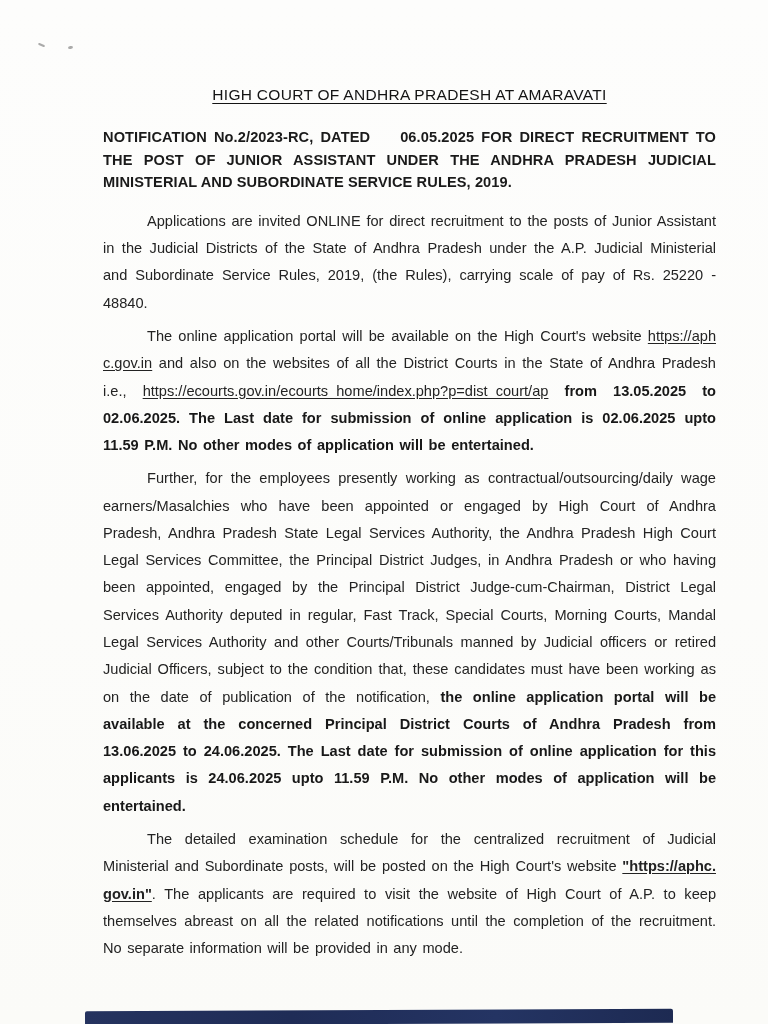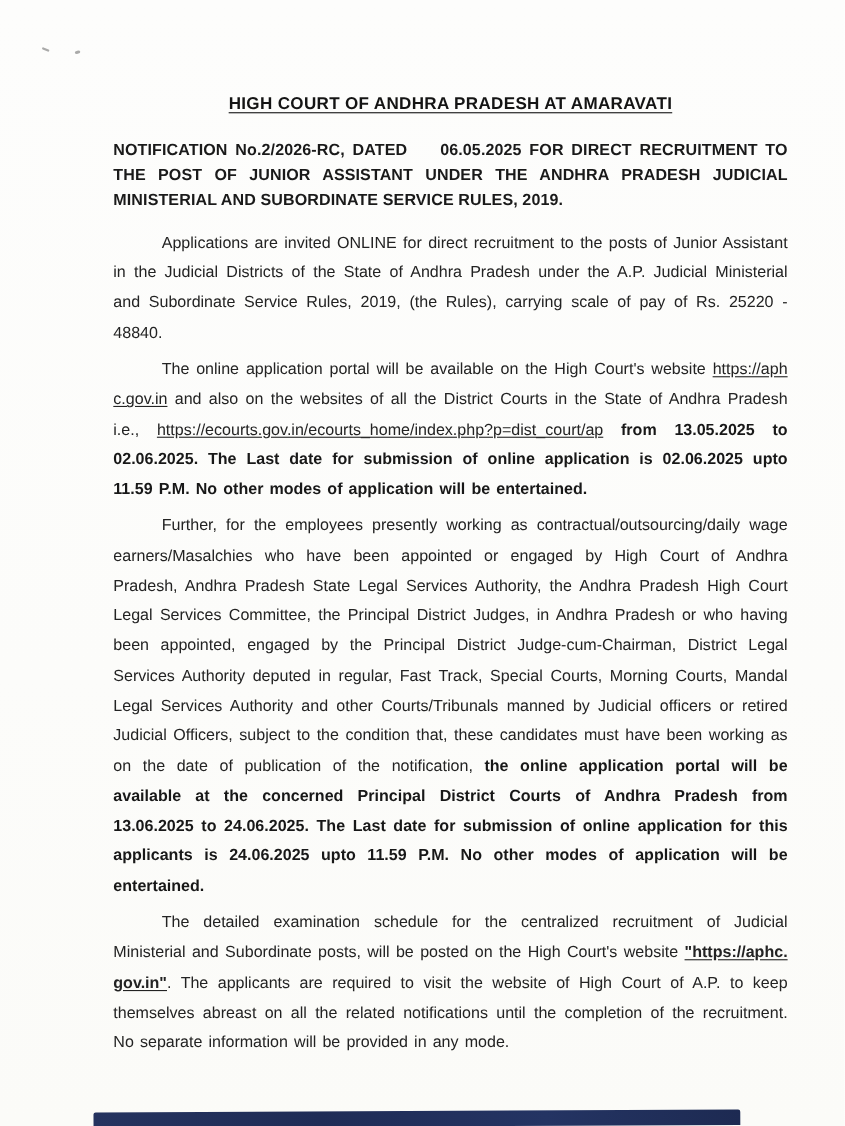--- a/index.html
+++ b/index.html
@@ -18,21 +18,21 @@
   }
   .content {
     position: absolute;
     left: 103px;
     top: 86px;
     width: 613px;
   }
   .doc-title {
     text-align: center;
     font-size: 15.5px;
-    font-weight: 700;
+    font-weight: 400;
     letter-spacing: 0.3px;
     color: #141414;
     text-decoration: underline;
     text-underline-offset: 3px;
     margin-bottom: 22px;
     white-space: nowrap;
   }
   .notif-heading {
     font-weight: 700;
     font-size: 14.6px;
@@ -87,21 +87,21 @@
 
 <div class="page">
 
   <div class="artifact mark1"></div>
   <div class="artifact mark2"></div>
 
   <div class="content">
 
     <h1 class="doc-title">HIGH COURT OF ANDHRA PRADESH AT AMARAVATI</h1>
 
-    <p class="notif-heading"><span>NOTIFICATION No.2/2026-RC, DATED</span><span class="gap"></span><span>06.05.2025 FOR DIRECT RECRUITMENT TO THE POST OF JUNIOR ASSISTANT UNDER THE ANDHRA PRADESH JUDICIAL MINISTERIAL AND SUBORDINATE SERVICE RULES, 2019.</span></p>
+    <p class="notif-heading"><span>NOTIFICATION No.2/2023-RC, DATED</span><span class="gap"></span><span>06.05.2025 FOR DIRECT RECRUITMENT TO THE POST OF JUNIOR ASSISTANT UNDER THE ANDHRA PRADESH JUDICIAL MINISTERIAL AND SUBORDINATE SERVICE RULES, 2019.</span></p>
 
     <p class="para"><span>Applications are invited ONLINE for direct recruitment to the posts of Junior Assistant in the Judicial Districts of the State of Andhra Pradesh under the A.P. Judicial Ministerial and Subordinate Service Rules, 2019, (the Rules), carrying scale of pay of Rs. 25220 - 48840.</span></p>
 
     <p class="para"><span>The online application portal will be available on the High Court's website </span><span class="link">https://aphc.gov.in</span><span> and also on the websites of all the District Courts in the State of Andhra Pradesh i.e., </span><span class="link">https://ecourts.gov.in/ecourts_home/index.php?p=dist_court/ap</span><span class="bold"> from 13.05.2025 to 02.06.2025. The Last date for submission of online application is 02.06.2025 upto 11.59 P.M. No other modes of application will be entertained.</span></p>
 
     <p class="para"><span>Further, for the employees presently working as contractual/outsourcing/daily wage earners/Masalchies who have been appointed or engaged by High Court of Andhra Pradesh, Andhra Pradesh State Legal Services Authority, the Andhra Pradesh High Court Legal Services Committee, the Principal District Judges, in Andhra Pradesh or who having been appointed, engaged by the Principal District Judge-cum-Chairman, District Legal Services Authority deputed in regular, Fast Track, Special Courts, Morning Courts, Mandal Legal Services Authority and other Courts/Tribunals manned by Judicial officers or retired Judicial Officers, subject to the condition that, these candidates must have been working as on the date of publication of the notification, </span><span class="bold">the online application portal will be available at the concerned Principal District Courts of Andhra Pradesh from 13.06.2025 to 24.06.2025. The Last date for submission of online application for this applicants is 24.06.2025 upto 11.59 P.M. No other modes of application will be entertained.</span></p>
 
     <p class="para"><span>The detailed examination schedule for the centralized recruitment of Judicial Ministerial and Subordinate posts, will be posted on the High Court's website </span><span class="link bold">"https://aphc.gov.in"</span><span>. The applicants are required to visit the website of High Court of A.P. to keep themselves abreast on all the related notifications until the completion of the recruitment.  No separate information will be provided in any mode.</span></p>
 
   </div>

